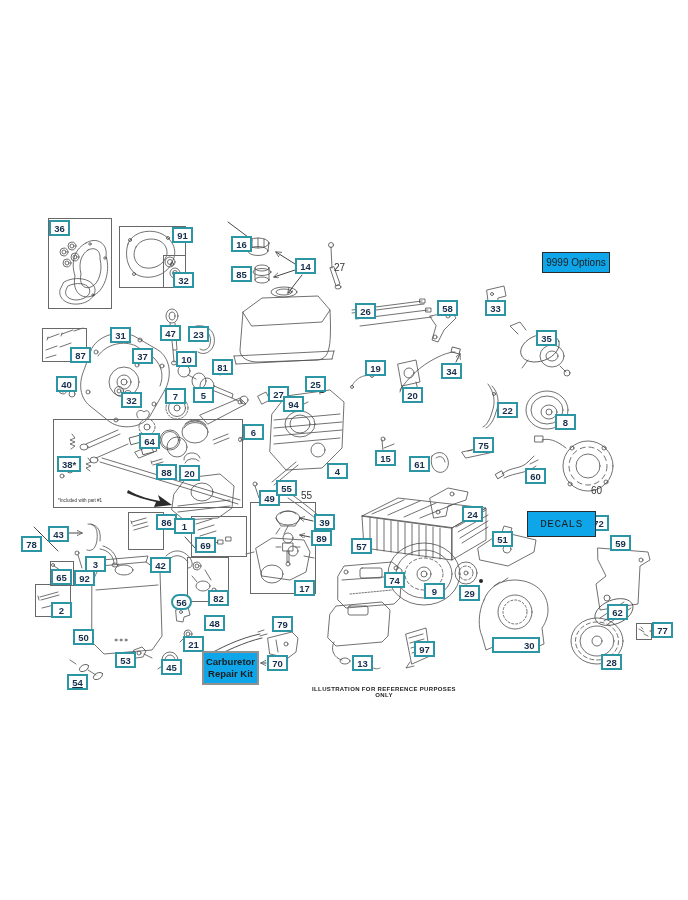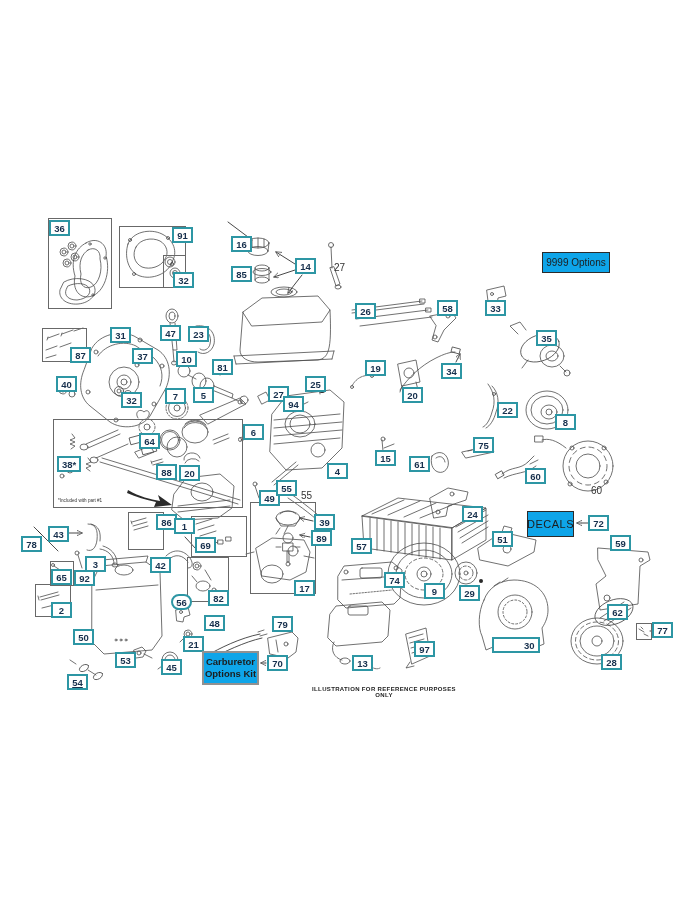--- a/index.html
+++ b/index.html
@@ -11,21 +11,21 @@
   svg.sketch .fill-dark{fill:#2a2a2a;stroke:none;}
   svg.sketch .leader{stroke:#333;stroke-width:0.9;}
   .gbox{position:absolute;border:1px solid #686868;box-sizing:border-box;}
   .callout{position:absolute;box-sizing:border-box;min-width:21px;height:16px;padding:1px 3px 0;
            background:#fff;border:2px solid var(--teal,#2d96a4);color:var(--ctext,#17304d);
            font-size:9.5px;font-weight:700;line-height:11px;text-align:center;z-index:5;}
   .plabel{position:absolute;color:#333;font-size:10px;font-weight:500;z-index:4;}
   .labeled-box{position:absolute;background:#0ea5e9;display:flex;align-items:center;justify-content:center;
                box-sizing:border-box;color:#1d1d1d;z-index:6;}
   .options-box{left:542px;top:252px;width:68px;height:21px;border:1.5px solid #2b2b2b;font-size:10px;}
-  .decals-box{left:527px;top:511px;width:47px;height:26px;border:1.5px solid #2b2b2b;font-size:11px;letter-spacing:.5px;}
+  .decals-box{left:527px;top:511px;width:69px;height:26px;border:1.5px solid #2b2b2b;font-size:11px;letter-spacing:.5px;font-family:Liberation Mono, monospace;}
   .carbkit-box{left:202px;top:651px;width:57px;height:34px;border:2px solid #919191;
                flex-direction:column;font-size:9.5px;font-weight:600;line-height:1.25;}
   .included-note{position:absolute;left:58px;top:498px;font-size:4.6px;color:#333;z-index:4;}
   .footer{position:absolute;left:303px;top:686px;width:162px;text-align:center;
           font-size:6px;font-weight:600;letter-spacing:.35px;color:#222;}
 </style>
 </head>
 <body>
 
 <div class="canvas">
@@ -507,19 +507,19 @@
   <div class="labeled-box options-box">
     <span>9999 Options</span>
   </div>
 
   <div class="labeled-box decals-box">
     <span>DECALS</span>
   </div>
 
   <div class="labeled-box carbkit-box">
     <div>Carburetor</div>
-    <div>Options Kit</div>
+    <div>Repair Kit</div>
   </div>
 
   <div class="included-note">*Included with part #1</div>
 
   <div class="footer">ILLUSTRATION FOR REFERENCE PURPOSES ONLY</div>
 </div>
 
 </body></html>

